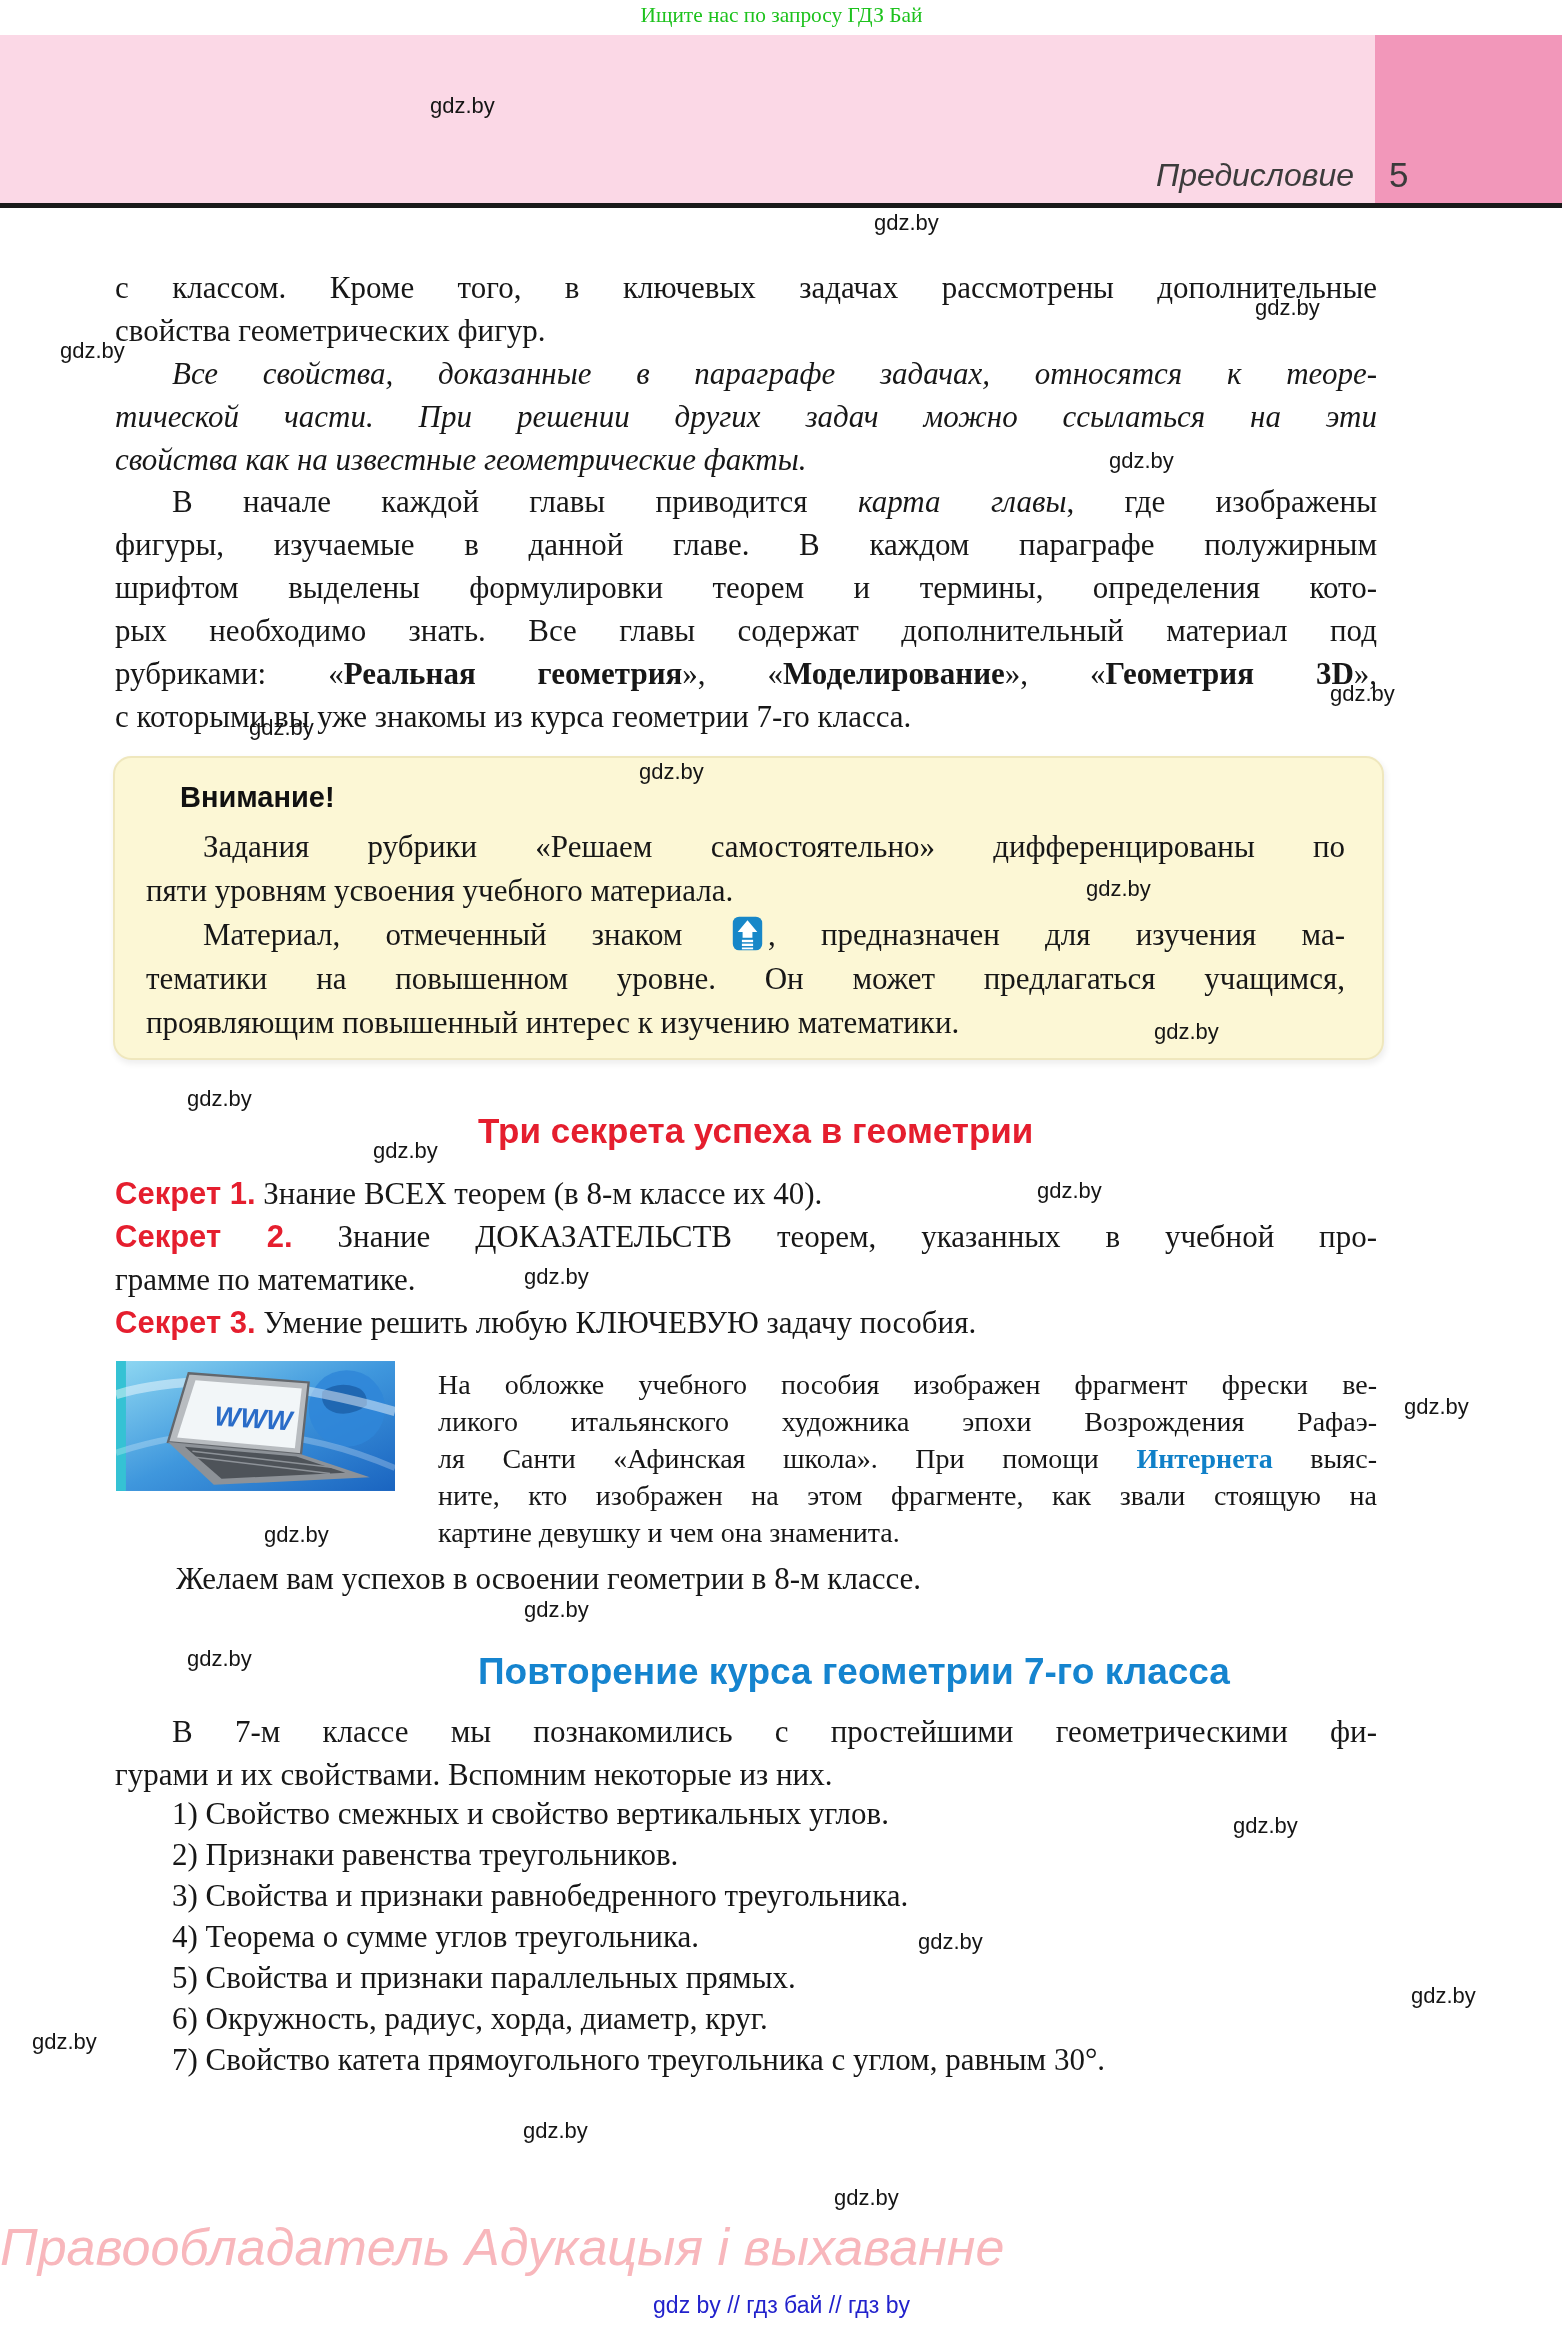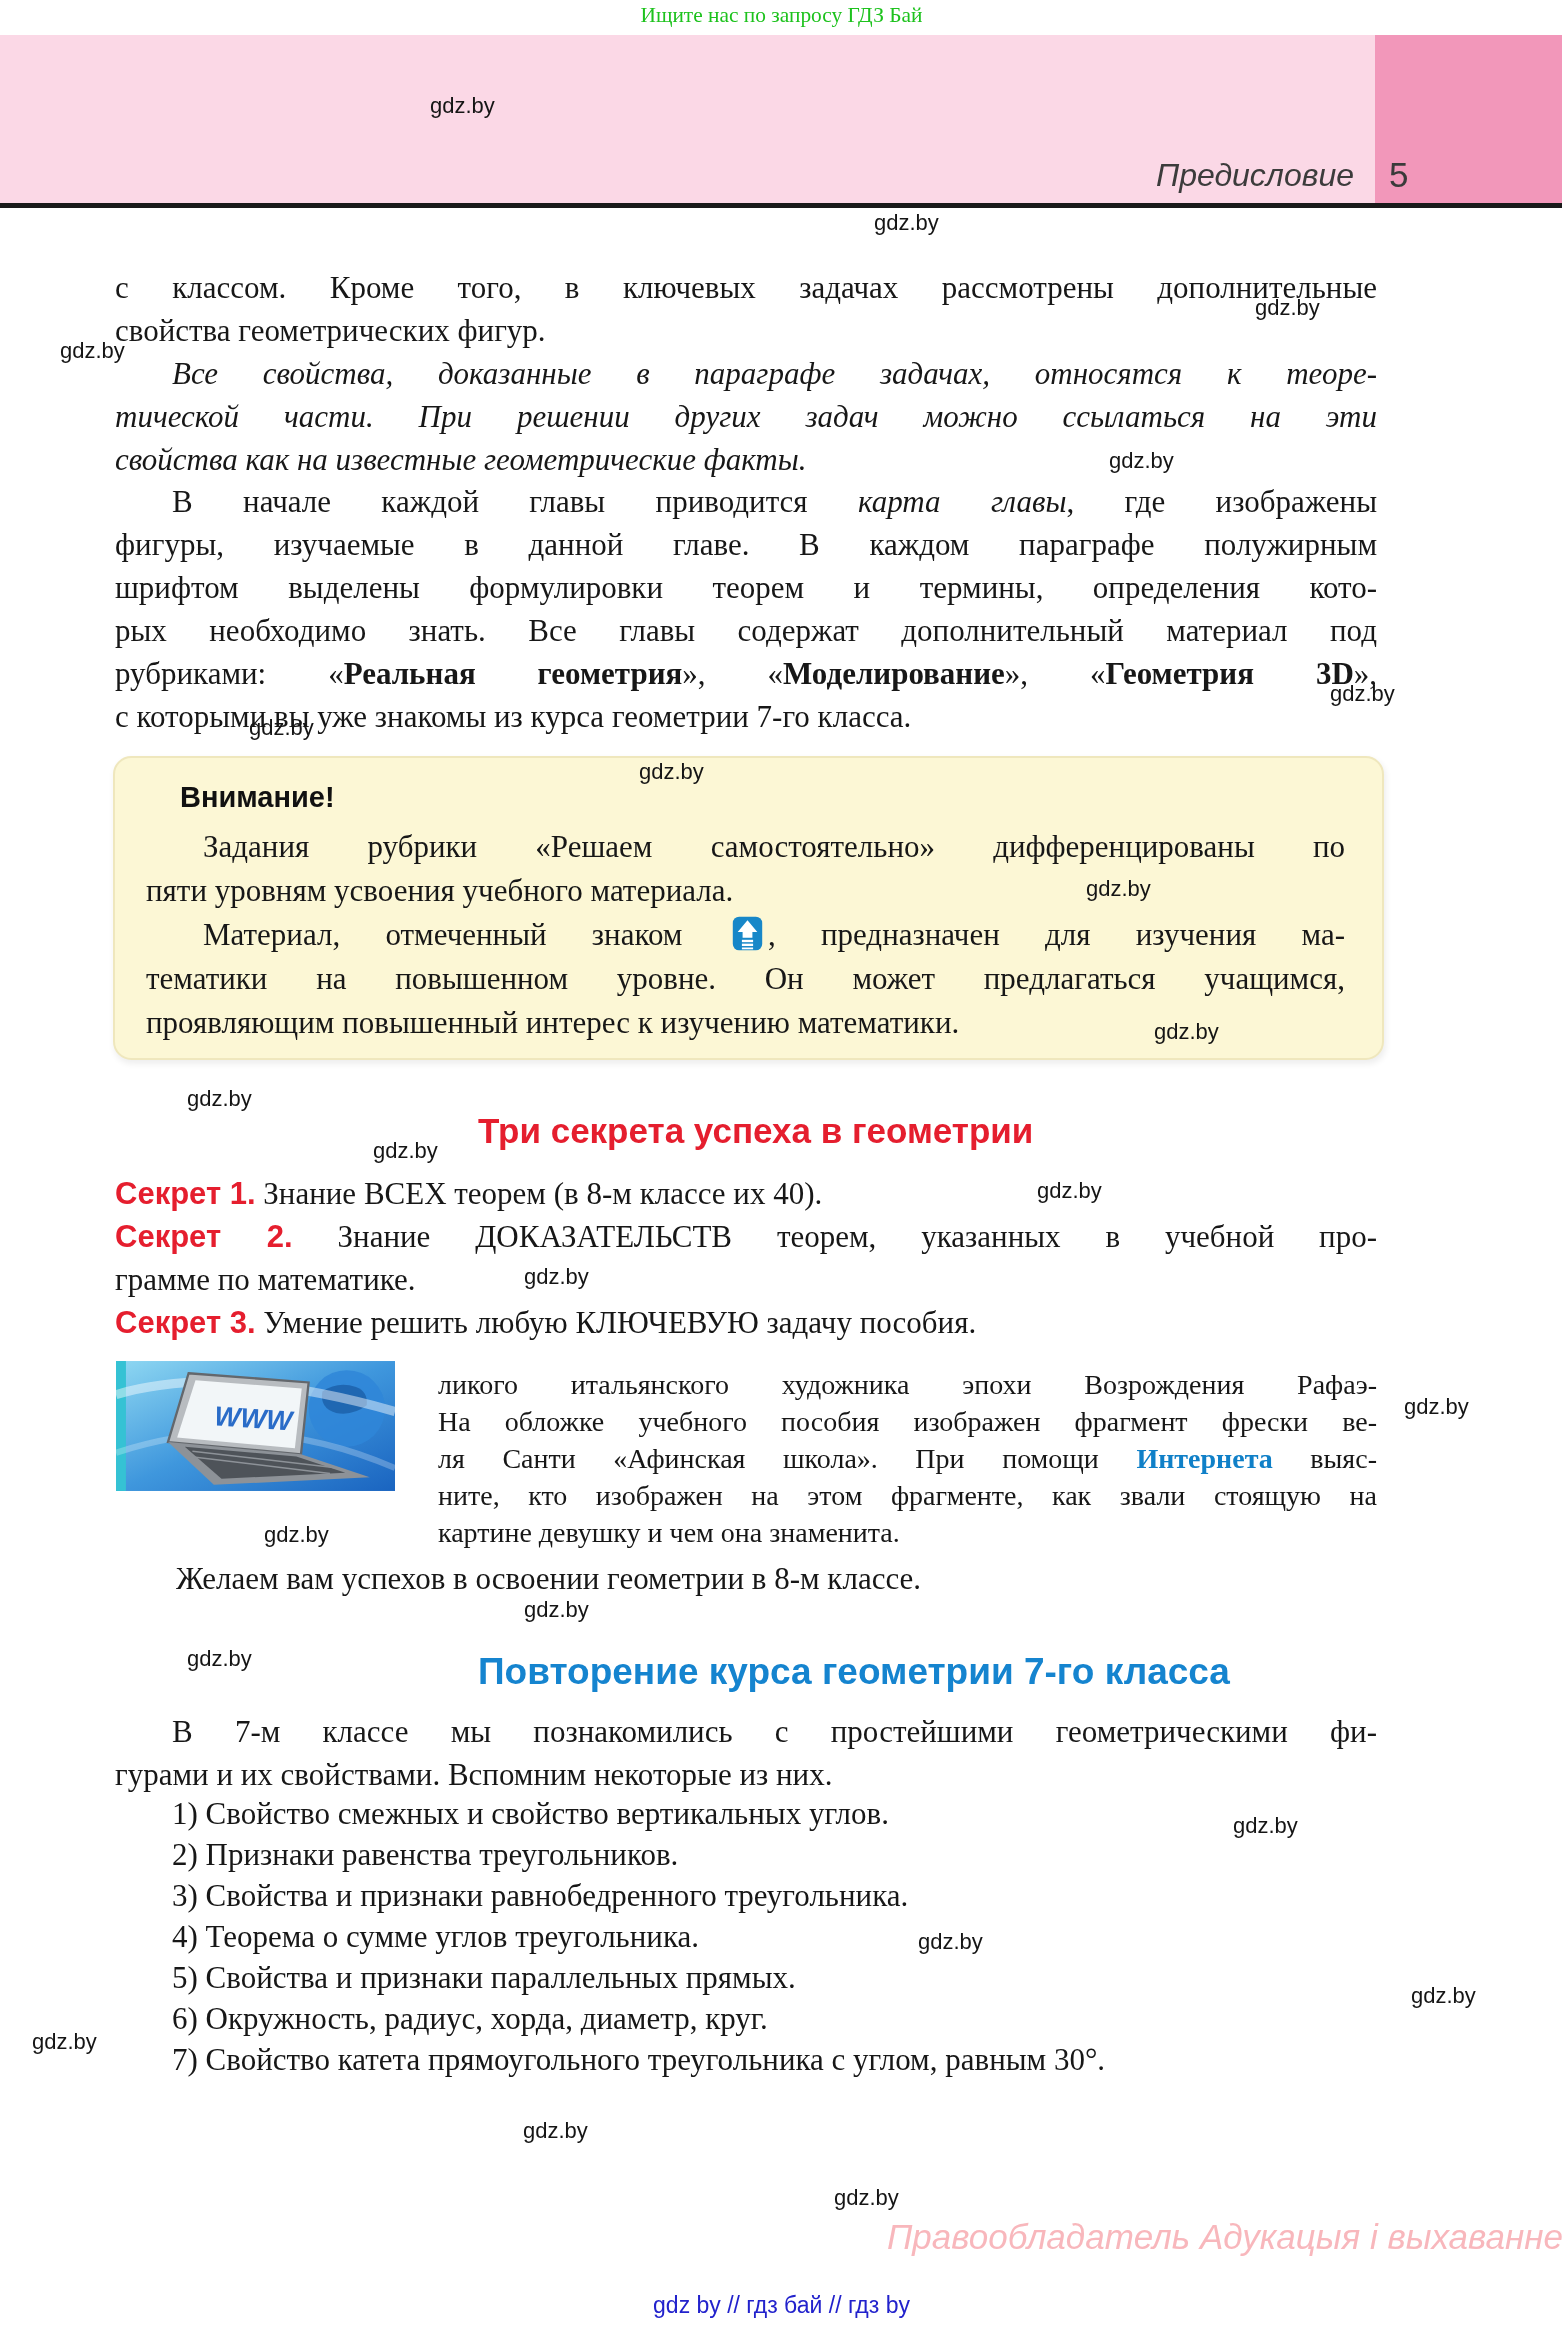--- a/index.html
+++ b/index.html
@@ -53,22 +53,22 @@
   .cover-para{position:absolute;left:438px;top:1366px;width:939px;}
   .cover-para .bl{height:37px;line-height:37px;font-size:28px;}
 
   .wish{position:absolute;left:176px;top:1561px;font-size:31px;}
 
   .review-para{position:absolute;left:115px;top:1710px;width:1262px;}
   .review-list{position:absolute;left:172px;top:1793px;width:1239px;}
   .review-list .bl{height:41px;line-height:41px;}
 
   
-  .copyright{position:absolute;left:0;top:2217px;width:100%;text-align:right;
-    font-family:"Liberation Sans",sans-serif;font-style:italic;font-size:35px;color:#f8b7bc;}
+  .copyright{position:absolute;left:0;top:2217px;width:100%;text-align:left;
+    font-family:"Liberation Sans",sans-serif;font-style:italic;font-size:52px;color:#f8b7bc;}
   .foot-links{position:absolute;left:0;top:2292px;width:100%;text-align:center;
     font-family:"Liberation Sans",sans-serif;font-size:23px;color:#2222cc;}
 
   .link-blue{color:#1080c8;font-weight:bold;}
 
   
   .wm{position:absolute;font-family:"Liberation Sans",sans-serif;font-size:22px;color:#151515;
       white-space:nowrap;z-index:6;}
 </style>
 </head>
@@ -149,22 +149,22 @@
       <polygon points="104,25 243,36 234,114 80,100" fill="#f2f6f8"></polygon>
       <text x="128" y="84" font-family="Liberation Sans, sans-serif" font-size="36" font-weight="bold" font-style="italic" fill="#2a6cc8" transform="rotate(4 128 84)">WWW</text>
       <polygon points="68,106 242,122 332,152 128,162" fill="#8d9298"></polygon>
       <polygon points="90,112 236,125 300,146 138,154" fill="#4e5359"></polygon>
       <line x1="100" y1="118" x2="290" y2="140" stroke="#8d9298" stroke-width="2"></line>
       <line x1="96" y1="125" x2="280" y2="147" stroke="#8d9298" stroke-width="2"></line>
     </svg>
   </div>
 
   <div class="cover-para">
+    <span class="bl jl">На обложке учебного пособия изображен фрагмент фрески ве-</span>
     <span class="bl jl">ликого итальянского художника эпохи Возрождения Рафаэ-</span>
-    <span class="bl jl">На обложке учебного пособия изображен фрагмент фрески ве-</span>
     <span class="bl jl"><span>ля Санти «Афинская школа». При помощи </span><span class="link-blue">Интернета</span><span> выяс-</span></span>
     <span class="bl jl">ните, кто изображен на этом фрагменте, как звали стоящую на</span>
     <span class="bl">картине девушку и чем она знаменита.</span>
   </div>
 
   <div class="wish">Желаем вам успехов в освоении геометрии в 8-м классе.</div>
 
   <div class="blue-heading">Повторение курса геометрии 7-го класса</div>
   <div class="review-para">
     <span class="bl jl ind">В 7-м классе мы познакомились с простейшими геометрическими фи-</span>

